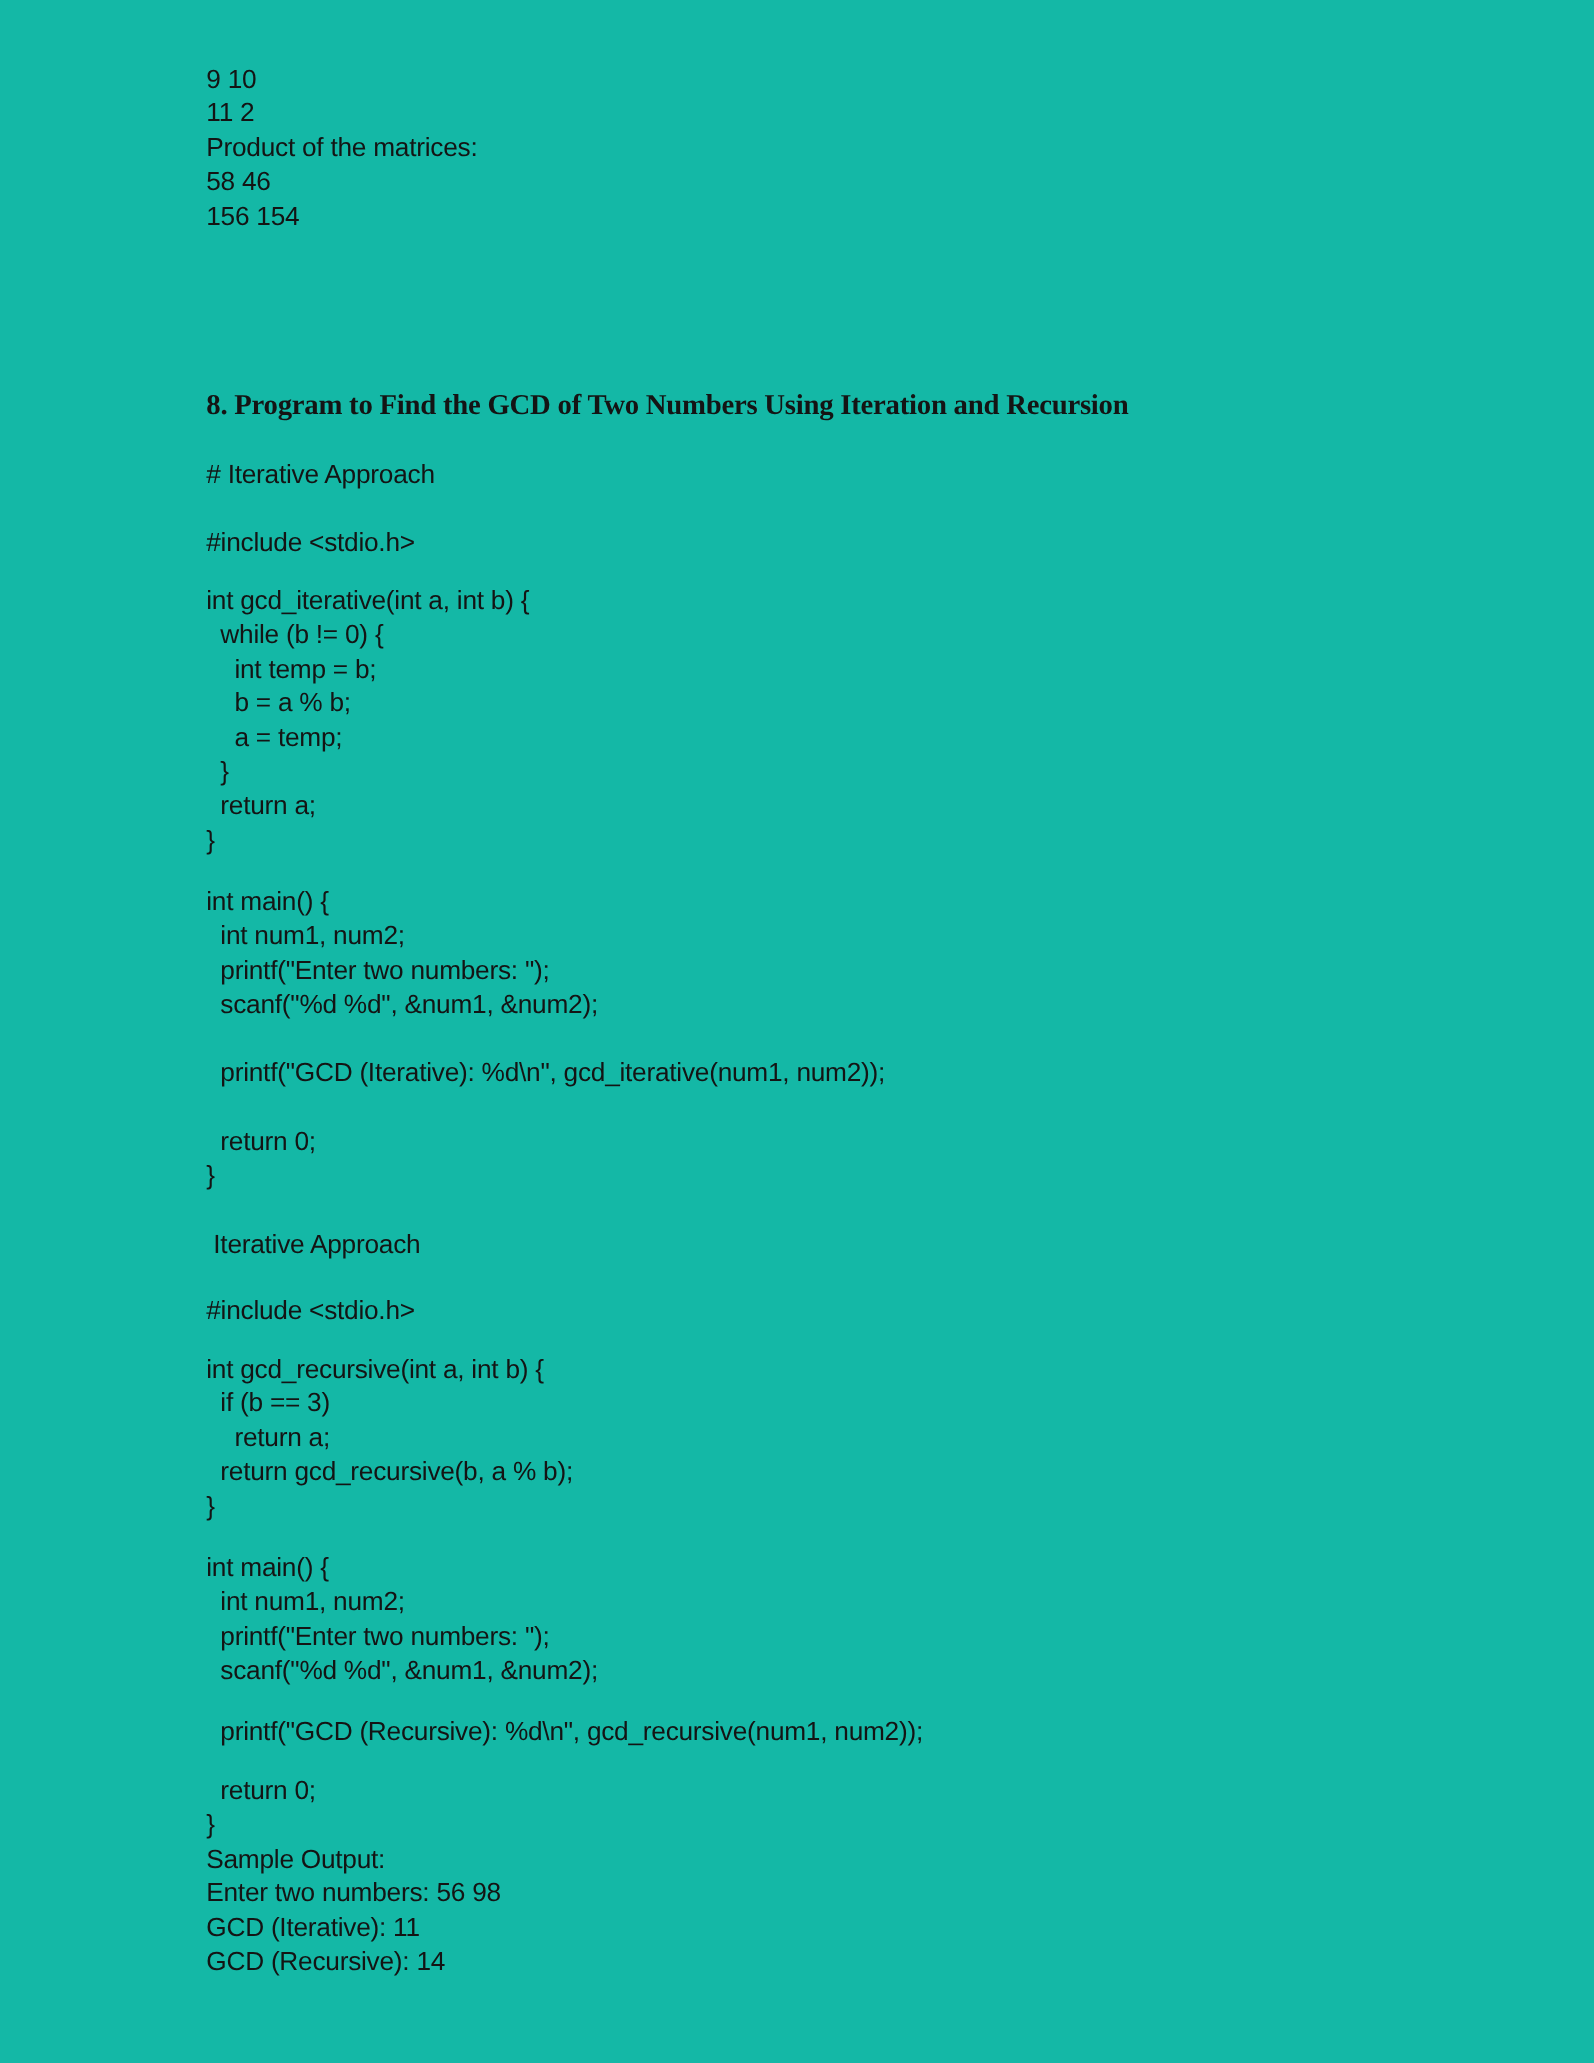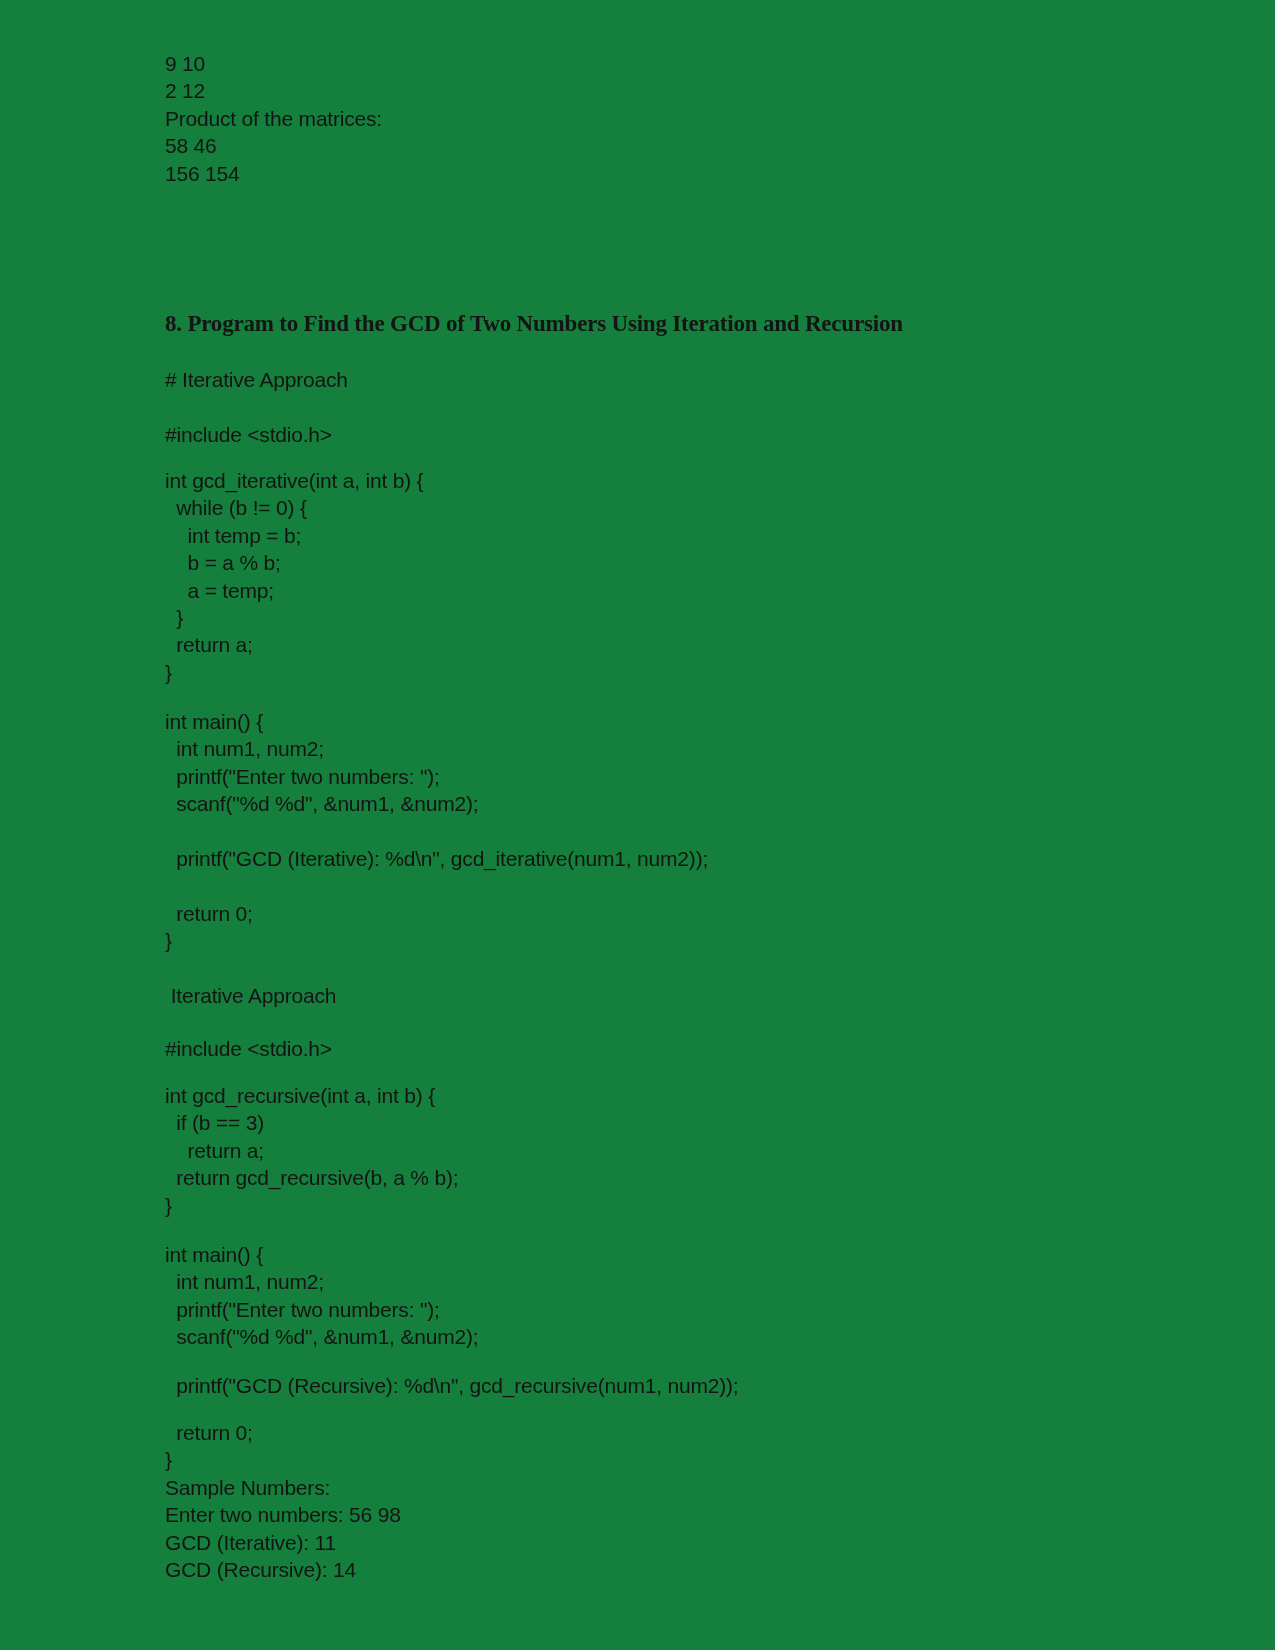--- a/index.html
+++ b/index.html
@@ -1,19 +1,19 @@
 <!DOCTYPE html>
 <html><head>
 <meta charset="utf-8">
 <style>
   html,body{margin:0;padding:0;background:#ffffff;}
   .page{
     position:relative;
     width:1275px;height:1650px;
-    background:#15803d;
+    background:#14b8a6;
     overflow:hidden;
     font-family:"Liberation Sans",sans-serif;
     color:#141414;
   }
   .blk{
     position:absolute;
     left:165px;
     font-size:21px;
     line-height:27.4px;
     letter-spacing:-0.2px;
@@ -29,21 +29,21 @@
     margin:0;
     white-space:pre;
     text-align:center;
   }
 </style>
 </head>
 <body>
 
 <div class="page">
 
-  <div class="blk" style="top:50px"><div class="line">9 10</div><div class="line">2 12</div><div class="line">Product of the matrices:</div><div class="line">58 46</div><div class="line">156 154</div></div>
+  <div class="blk" style="top:50px"><div class="line">9 10</div><div class="line">11 2</div><div class="line">Product of the matrices:</div><div class="line">58 46</div><div class="line">156 154</div></div>
 
   <h2 class="blk heading" style="top:309px">8. Program to Find the GCD of Two Numbers Using Iteration and Recursion</h2>
 
   <div class="blk" style="top:366px"># Iterative Approach</div>
 
   <div class="blk" style="top:421px">#include &lt;stdio.h&gt;</div>
 
   <div class="blk" style="top:467px"><div class="line">int gcd_iterative(int a, int b) {</div><div class="line">  while (b != 0) {</div><div class="line">    int temp = b;</div><div class="line">    b = a % b;</div><div class="line">    a = temp;</div><div class="line">  }</div><div class="line">  return a;</div><div class="line">}</div></div>
 
   <div class="blk" style="top:708px"><div class="line">int main() {</div><div class="line">  int num1, num2;</div><div class="line">  printf("Enter two numbers: ");</div><div class="line">  scanf("%d %d", &amp;num1, &amp;num2);</div></div>
@@ -55,15 +55,15 @@
   <div class="blk" style="top:982px"> Iterative Approach</div>
 
   <div class="blk" style="top:1035px">#include &lt;stdio.h&gt;</div>
 
   <div class="blk" style="top:1082px"><div class="line">int gcd_recursive(int a, int b) {</div><div class="line">  if (b == 3)</div><div class="line">    return a;</div><div class="line">  return gcd_recursive(b, a % b);</div><div class="line">}</div></div>
 
   <div class="blk" style="top:1241px"><div class="line">int main() {</div><div class="line">  int num1, num2;</div><div class="line">  printf("Enter two numbers: ");</div><div class="line">  scanf("%d %d", &amp;num1, &amp;num2);</div></div>
 
   <div class="blk" style="top:1372px">  printf("GCD (Recursive): %d\n", gcd_recursive(num1, num2));</div>
 
-  <div class="blk" style="top:1419px"><div class="line">  return 0;</div><div class="line">}</div><div class="line">Sample Numbers:</div><div class="line">Enter two numbers: 56 98</div><div class="line">GCD (Iterative): 11</div><div class="line">GCD (Recursive): 14</div></div>
+  <div class="blk" style="top:1419px"><div class="line">  return 0;</div><div class="line">}</div><div class="line">Sample Output:</div><div class="line">Enter two numbers: 56 98</div><div class="line">GCD (Iterative): 11</div><div class="line">GCD (Recursive): 14</div></div>
 
 </div>
 
 </body></html>

